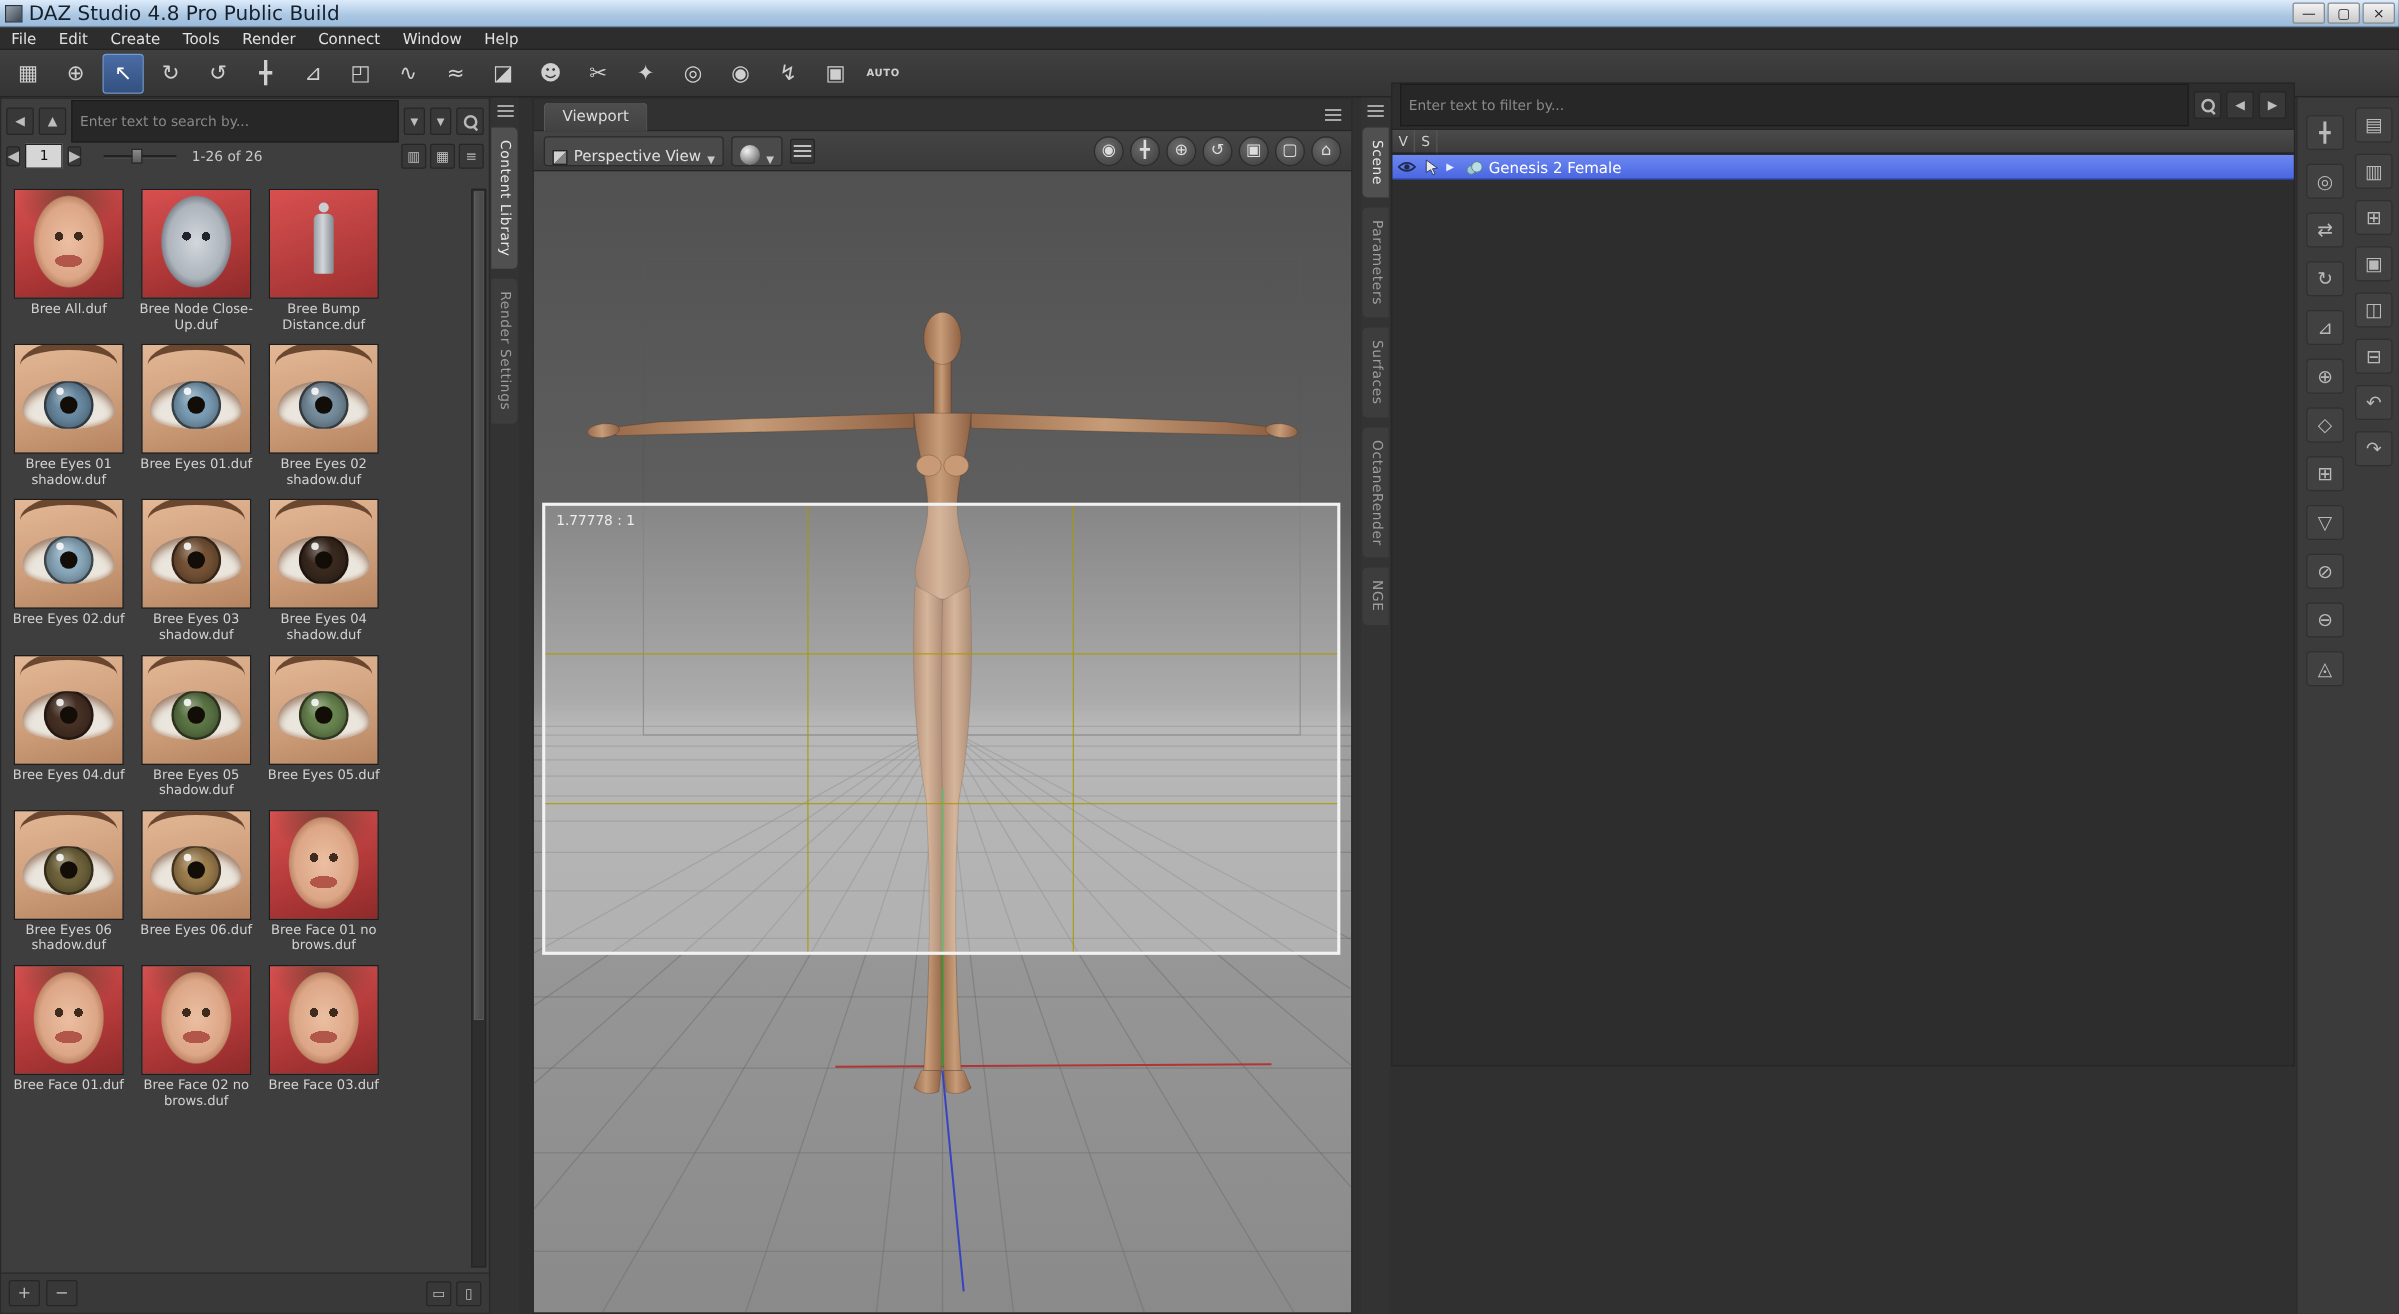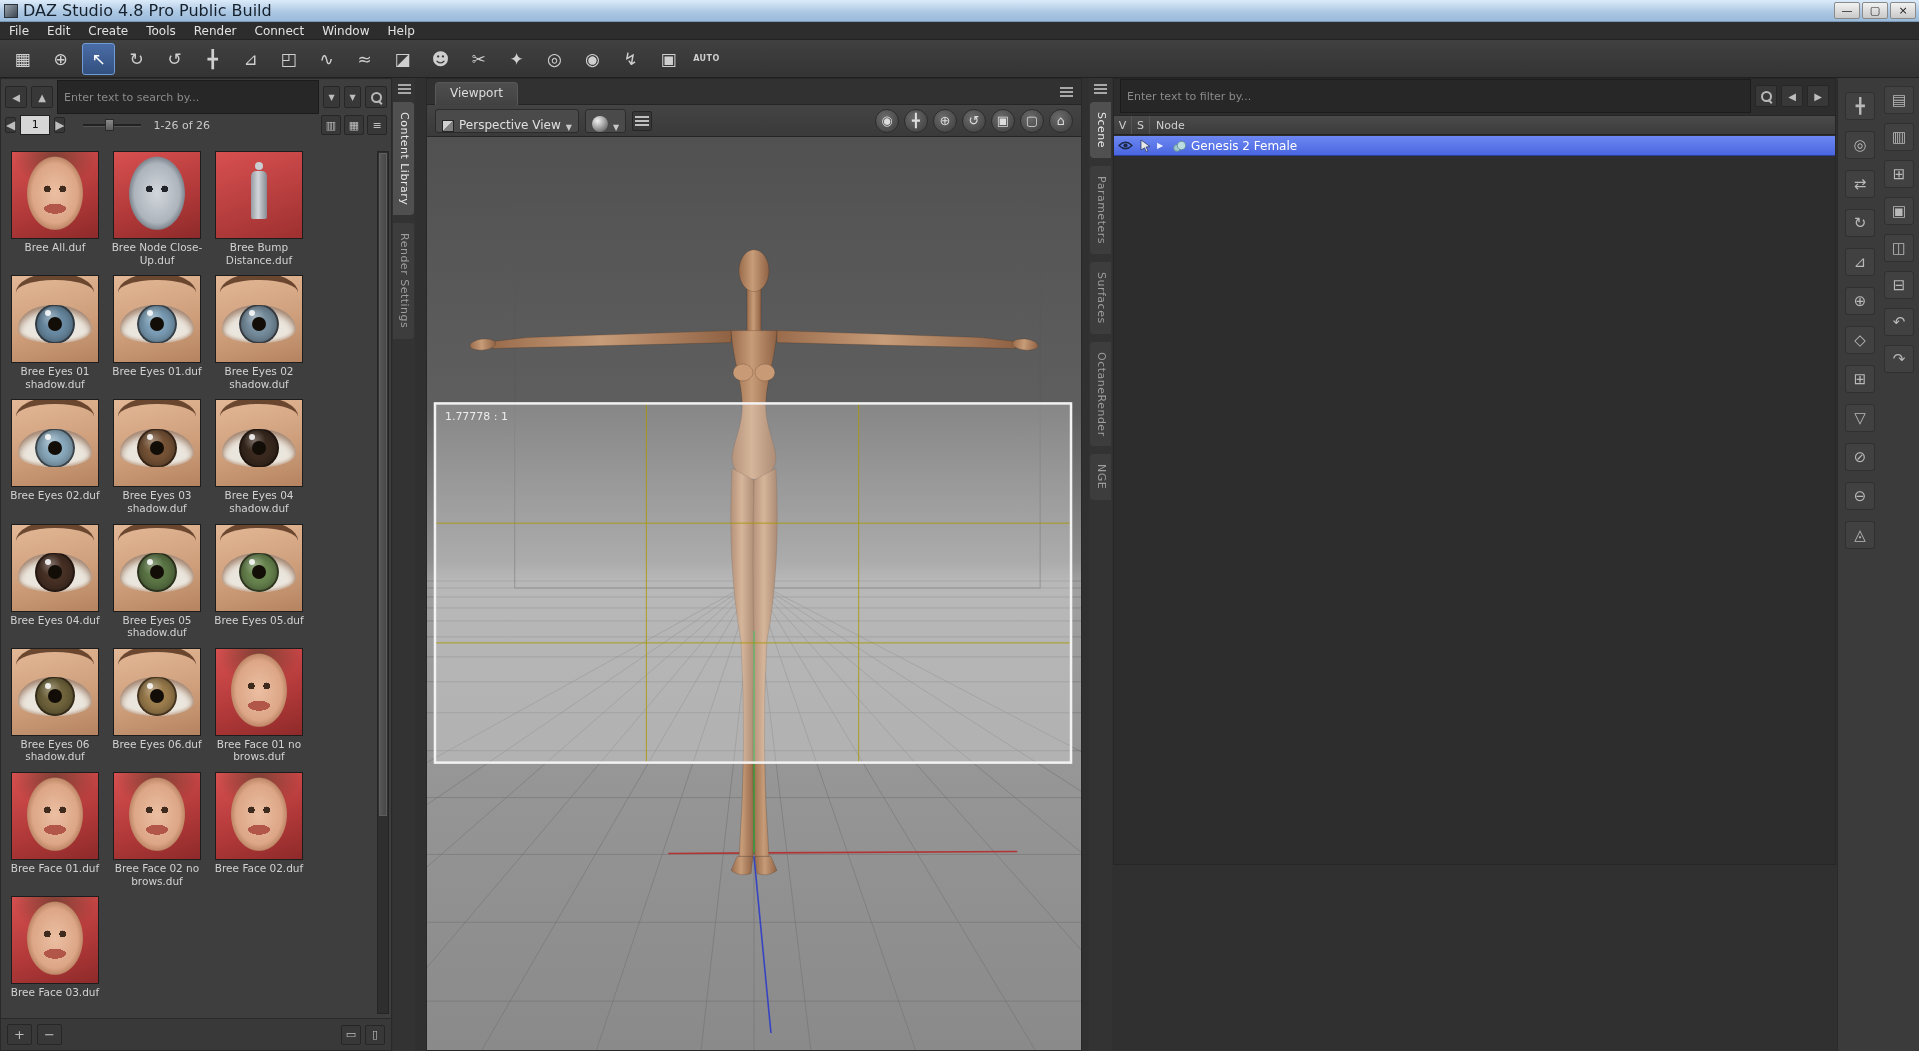--- a/index.html
+++ b/index.html
@@ -153,21 +153,21 @@
   .ball-icon { width:16px; height:16px; border-radius:50%;
     background:radial-gradient(circle at 35% 30%, #f2f2f2, #a6a6a6 45%, #565656 90%); }
   .vp-nav { margin-left:auto; display:flex; align-items:center; gap:5px; }
   .nav-btn { width:24px; height:24px; border-radius:50%;
     background:radial-gradient(circle at 40% 35%, #6b6b6b, #454545 80%); border:1px solid #2c2c2c;
     color:#dcdcdc; font-size:13px; display:flex; align-items:center; justify-content:center; }
   .vp-canvas { position:absolute; left:0; right:0; top:58px; bottom:0; }
   .vp-canvas svg { display:block; width:100%; height:100%; }
 
   
-  .scene-panel { position:absolute; left:1113px; top:78px; width:723px; height:787px;
+  .scene-panel { position:absolute; left:1113px; top:66px; width:723px; height:787px;
     background:#2d2d2d; border:1px solid #262626; }
   .sp-filter { position:absolute; left:6px; right:6px; top:5px; height:24px;
     display:flex; align-items:center; gap:4px; }
   .sp-filter input { flex:1; min-width:0; }
   .sp-filter .sq-btn { width:22px; height:22px; font-size:10px; }
   .sp-header { position:absolute; left:0; right:0; top:36px; height:20px;
     background:linear-gradient(#4a4a4a,#3c3c3c); border-top:1px solid #262626;
     border-bottom:1px solid #242424; display:flex; align-items:center; font-size:11px; color:#cfcfcf; }
   .sp-header .col { padding:0 5px; border-right:1px solid #555; height:100%; line-height:19px; }
   .sp-header .col-v,.sp-header .col-s { width:18px; text-align:center; padding:0; }
@@ -504,27 +504,20 @@
       </div>
 
       <div class="cell">
         <div class="thumb face">
           <div class="art face-art"></div>
 
         </div>
         <div class="cell-label">Bree Face 02 no brows.duf</div>
       </div>
 
-      <div class="cell">
-        <div class="thumb face">
-          <div class="art face-art"></div>
-
-        </div>
-        <div class="cell-label">Bree Face 02.duf</div>
-      </div>
 
 
       <div class="cell">
         <div class="thumb face">
           <div class="art face-art"></div>
 
         </div>
         <div class="cell-label">Bree Face 03.duf</div>
       </div>
     </div>
@@ -699,21 +692,20 @@
     <input type="text" placeholder="Enter text to filter by..." style="">
     <div class="sq-btn">
         <span class="mag-icon"></span>
       </div>
     <div class="sq-btn">◀</div>
     <div class="sq-btn">▶</div>
   </div>
   <div class="sp-header">
     <div class="col col-v">V</div>
     <div class="col col-s">S</div>
-    <div class="col col-node">Node</div>
   </div>
   <div class="sp-tree">
 
       <div class="node-row selected">
         <span class="row-icon">
           <svg width="15" height="11" viewBox="0 0 15 11">
             <path d="M1 5.5 Q7.5 -1 14 5.5 Q7.5 12 1 5.5 Z" fill="none" stroke="#1e2a4a" stroke-width="1.4"></path>
             <circle cx="7.5" cy="5.5" r="2.1" fill="#1e2a4a"></circle>
           </svg>
         </span>

